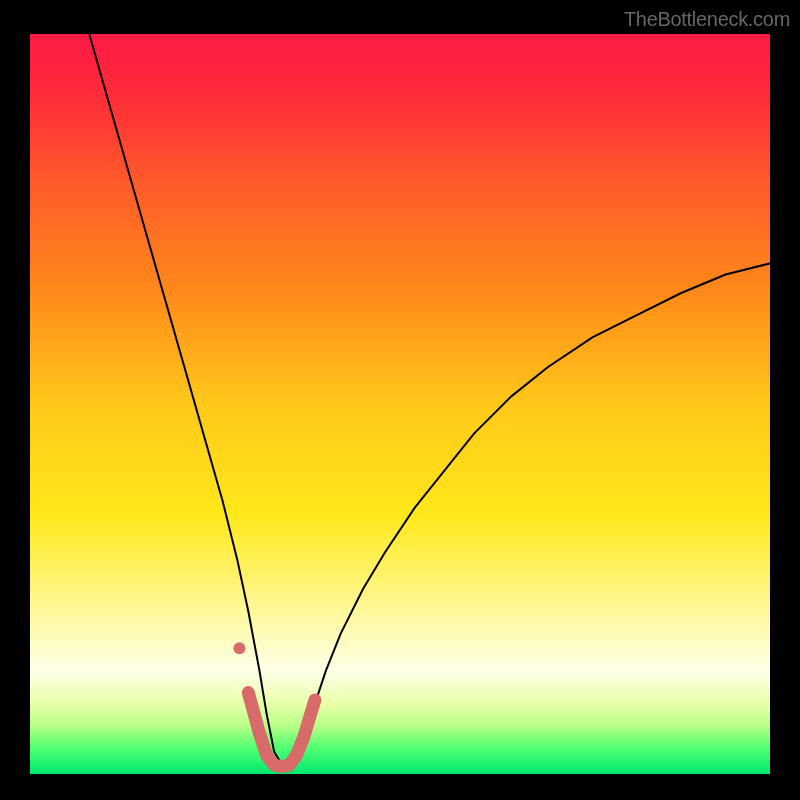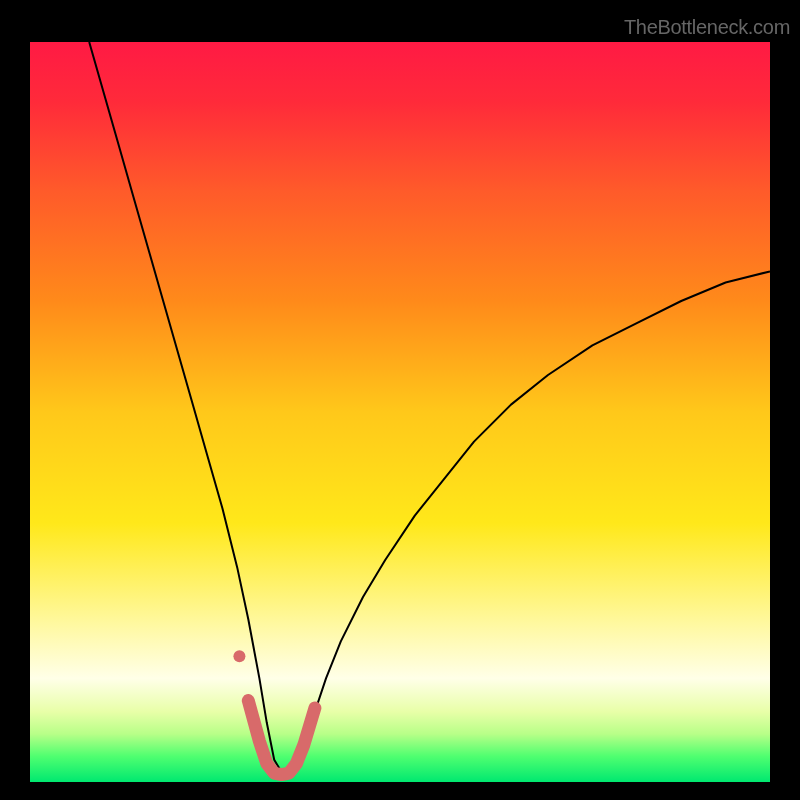--- a/index.html
+++ b/index.html
@@ -7,21 +7,21 @@
     padding: 0;
     width: 800px;
     height: 800px;
     background: #000;
     font-family: Arial, Helvetica, sans-serif;
     overflow: hidden;
   }
   .frame {
     position: absolute;
     left: 0;
-    top: 12px;
+    top: 4px;
     width: 800px;
     height: 720px;
     background: #000;
   }
   .plot {
     position: absolute;
     left: 30px;
     top: 30px;
     width: 740px;
     height: 740px;

